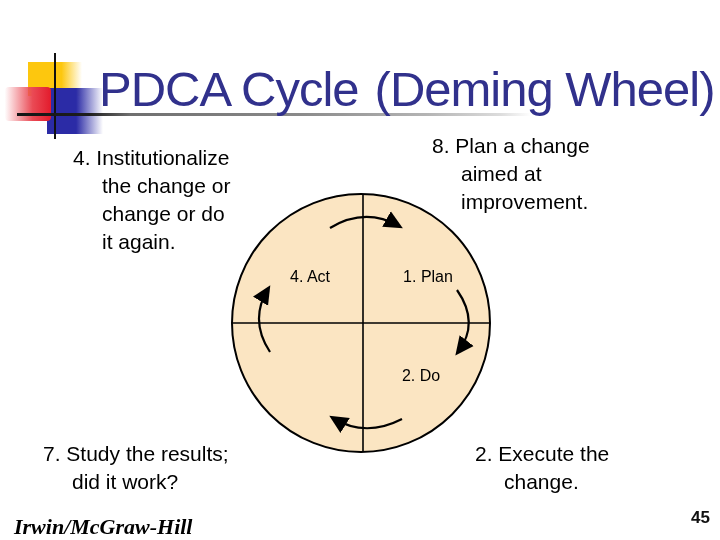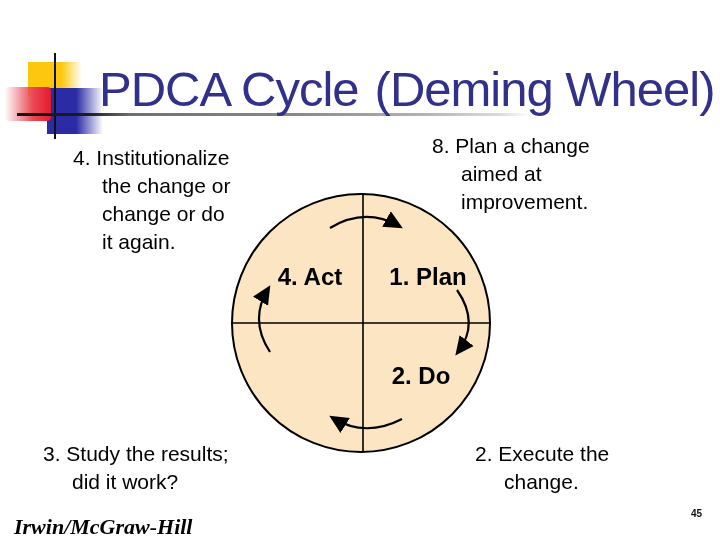--- a/index.html
+++ b/index.html
@@ -20,40 +20,40 @@
     background:linear-gradient(90deg,#151515 0%,#1d1d1d 14%,#6f6f6f 22%,#8a8a8a 55%,#b5b5b5 80%,#dcdcdc 94%,rgba(236,236,236,0) 100%);}
   
   .title{
     position:absolute;left:99px;top:64px;display:flex;gap:16px;
     font-size:49px;line-height:1.05;color:#31318C;letter-spacing:-1px;white-space:nowrap;
   }
   
   .wheel-svg{position:absolute;left:228px;top:188px;}
   .quad-label{
     position:absolute;transform:translate(-50%,-50%);
-    font-size:24px;font-weight:bold;white-space:nowrap;
+    font-size:16px;font-weight:normal;white-space:nowrap;
   }
   .q-act{left:310px;top:277px;}
   .q-plan{left:428px;top:277px;}
   .q-check{left:313px;top:376px;}
   .q-do{left:421px;top:376px;}
   
   .tblock{position:absolute;font-size:21px;line-height:28px;white-space:nowrap;}
   .tblock .cont{padding-left:29px;}
   .b-act{left:73px;top:144px;}
   .b-plan{left:432px;top:132px;}
   .b-check{left:43px;top:440px;}
   .b-do{left:475px;top:440px;}
   
   .footer{
     position:absolute;left:14px;top:514px;
     font-family:"Liberation Serif", serif;font-style:italic;font-weight:bold;
     font-size:22px;color:#000;
   }
-  .page-num{position:absolute;left:691px;top:508px;font-size:10px;font-weight:bold;color:#111;}
+  .page-num{position:absolute;left:691px;top:508px;font-size:17px;font-weight:bold;color:#111;}
 </style>
 </head>
 <body>
 
 <div class="slide">
 
   <div class="sq sq-yellow"></div>
   <div class="sq sq-blue"></div>
   <div class="sq sq-red"></div>
   <div class="logo-vline"></div>
@@ -90,21 +90,21 @@
     <div class="cont">it again.</div>
   </div>
 
   <div class="tblock b-plan">
     <div>8. Plan a change</div>
     <div class="cont">aimed at</div>
     <div class="cont">improvement.</div>
   </div>
 
   <div class="tblock b-check">
-    <div>3. Study the results;</div>
+    <div>7. Study the results;</div>
     <div class="cont">did it work?</div>
   </div>
 
   <div class="tblock b-do">
     <div>2. Execute the</div>
     <div class="cont">change.</div>
   </div>
 
   <div class="footer">Irwin/McGraw-Hill</div>
   <div class="page-num">45</div>

